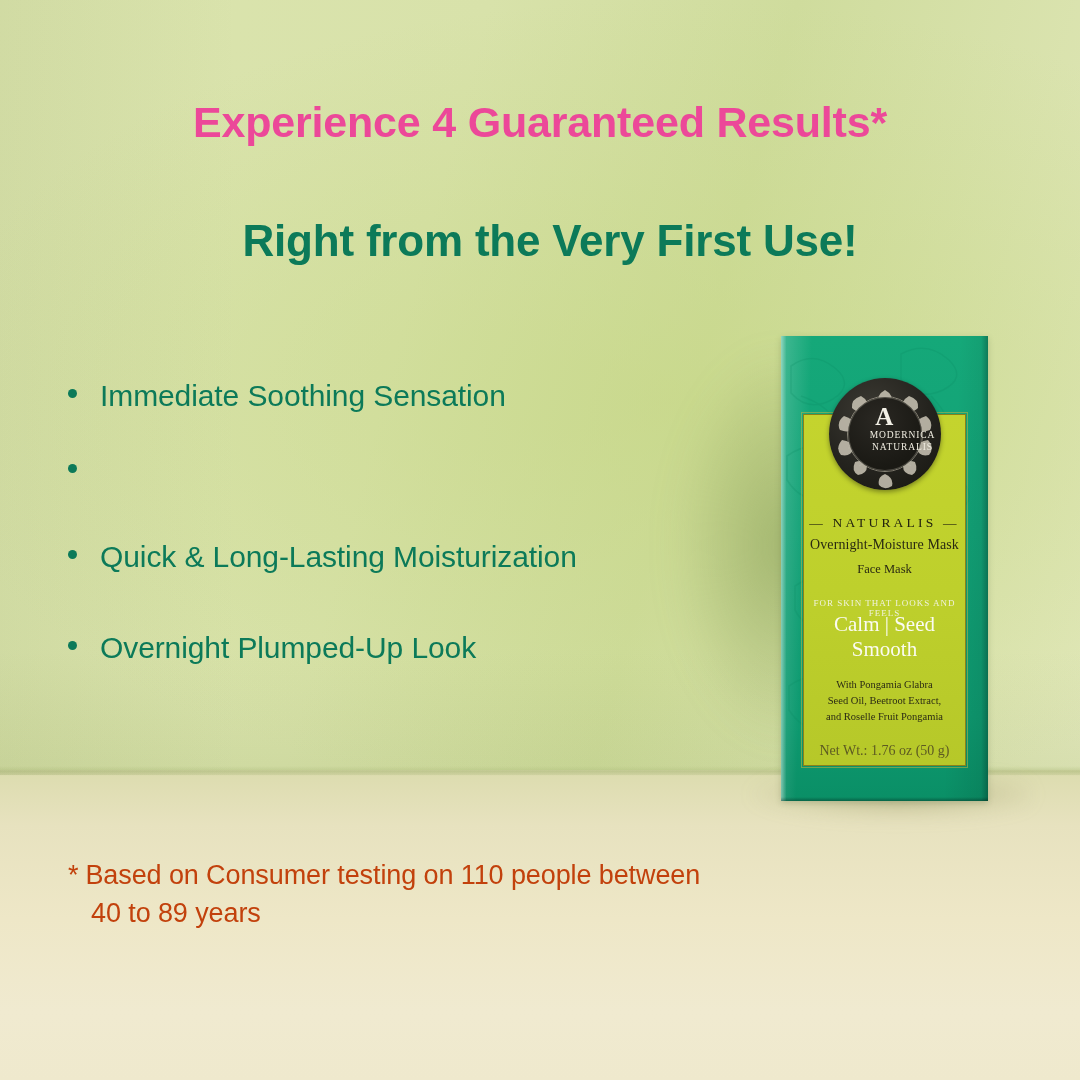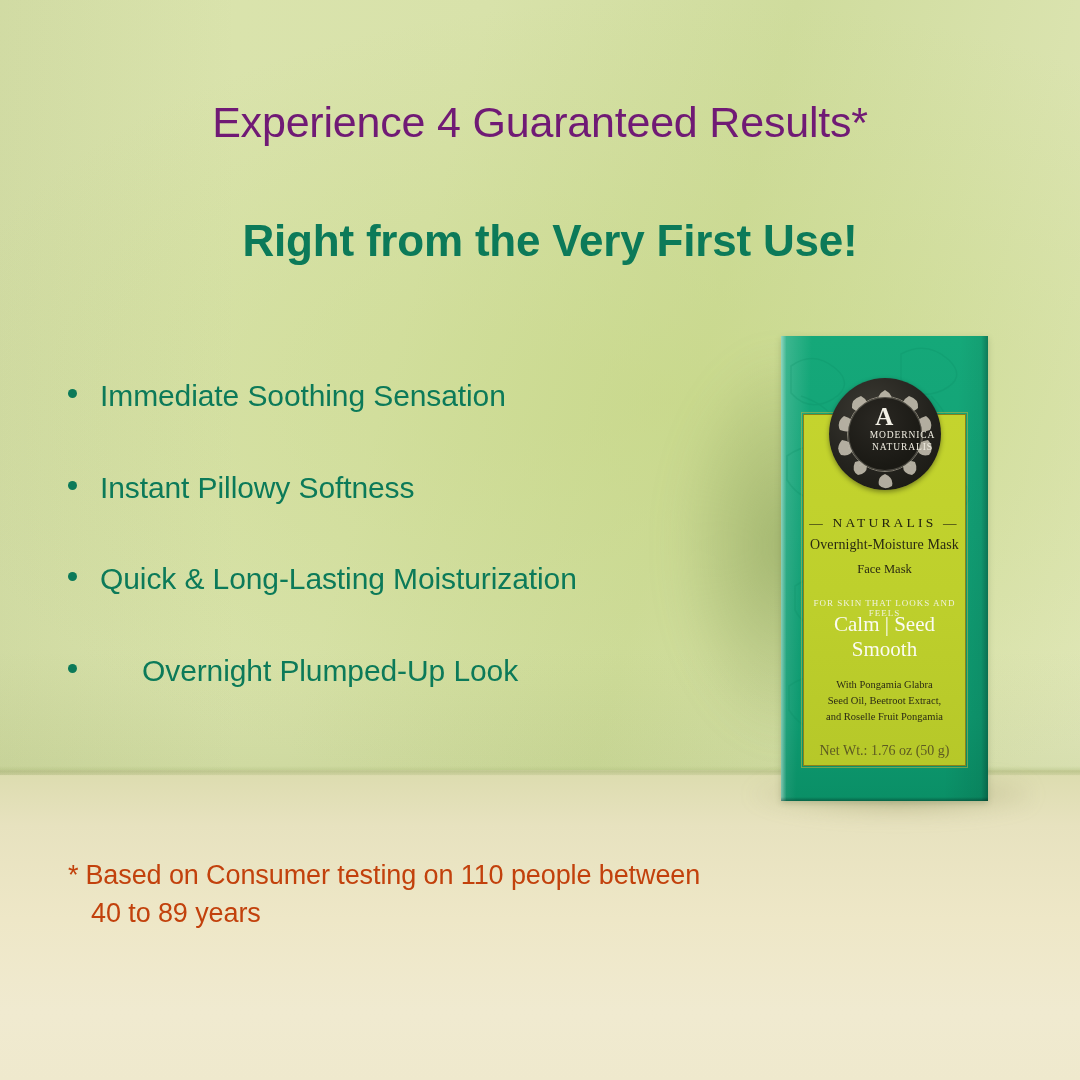--- a/index.html
+++ b/index.html
@@ -63,23 +63,23 @@
     filter: blur(9px);
   }
 
   
   .headline {
     position: absolute;
     left: 0; top: 98px;
     width: 1080px;
     text-align: center;
     font-size: 43px;
-    font-weight: 400;
+    font-weight: 700;
     letter-spacing: -0.2px;
-    color: #701a75;
+    color: #ec4899;
   }
   .subhead {
     position: absolute;
     left: 10px; top: 216px;
     width: 1080px;
     text-align: center;
     font-size: 44px;
     font-weight: 700;
     letter-spacing: -0.2px;
     color: #0c7a59;
@@ -88,21 +88,21 @@
   .bullets {
     position: absolute;
     left: 68px; top: 380px;
     width: 700px;
   }
   .bullet {
     display: flex;
     align-items: baseline;
     margin-bottom: 60px;
   }
-  .bullet:last-child { margin-bottom: 8px; gap: 42px; }
+  .bullet:last-child { margin-bottom: 8px; }
   .bullet-dot {
     flex: 0 0 auto;
     width: 9px; height: 9px;
     border-radius: 50%;
     background: #0c7a59;
     margin-right: 23px;
     position: relative;
     top: -8px;
   }
   .bullet-text {
@@ -299,21 +299,20 @@
   <div class="headline">Experience 4 Guaranteed Results*</div>
   <div class="subhead">Right from the Very First Use!</div>
 
   <div class="bullets">
     <div class="bullet">
       <span class="bullet-dot"></span>
       <span class="bullet-text">Immediate Soothing Sensation</span>
     </div>
     <div class="bullet">
       <span class="bullet-dot"></span>
-      <span class="bullet-text">Instant Pillowy Softness</span>
     </div>
     <div class="bullet">
       <span class="bullet-dot"></span>
       <span class="bullet-text">Quick &amp; Long-Lasting Moisturization</span>
     </div>
     <div class="bullet">
       <span class="bullet-dot"></span>
       <span class="bullet-text">Overnight Plumped-Up Look</span>
     </div>
   </div>

